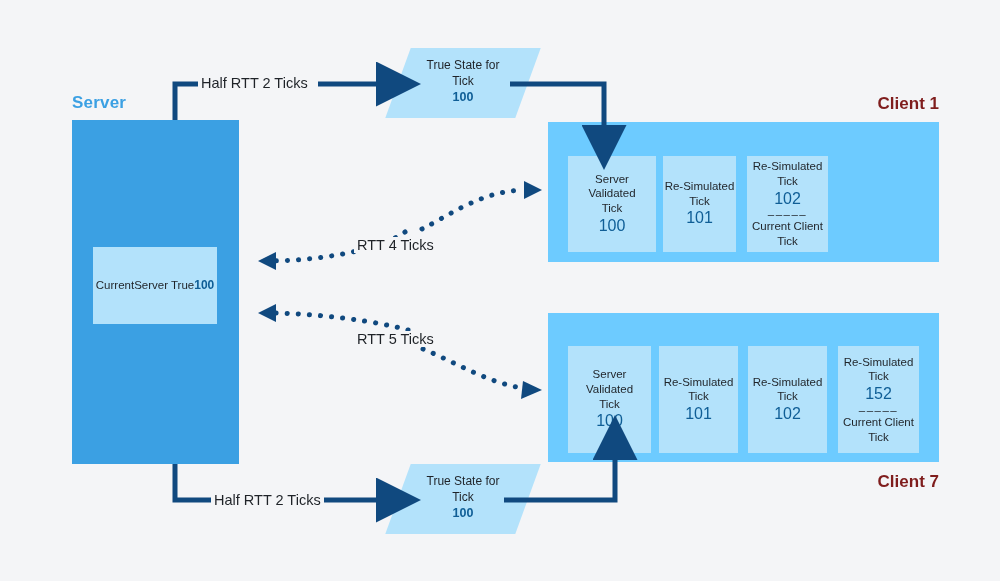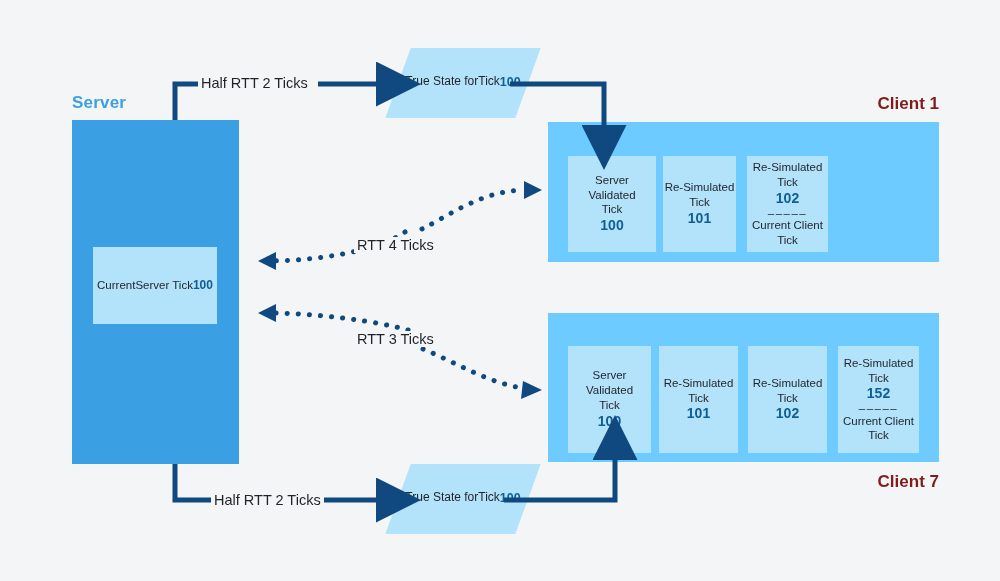--- a/index.html
+++ b/index.html
@@ -70,38 +70,38 @@
     background: #b3e2fb;
     display: flex;
     flex-direction: column;
     align-items: center;
     justify-content: center;
     line-height: 1.28;
     text-align: center;
     margin-top: 12px;
   }
   .tick .t-text { font-size: 11.5px; color: #1f2328; }
-  .tick .t-num  { font-size: 14px; color: #0f5e96; font-weight: bold; }
+  .tick .t-num  { font-size: 16px; color: #0f5e96; font-weight: normal; }
   .tick .t-sep  { font-size: 11.5px; color: #1f2328; letter-spacing: 1.5px; line-height: .9; }
   .server-tick .t-text { font-size: 11.5px; color: #1f2328; }
   .server-tick .t-num  { font-size: 12px; color: #0f5e96; font-weight: bold; }
   
   .para {
     position: absolute;
     width: 130px;
     height: 70px;
     background: #b3e2fb;
     transform: skewX(-20deg);
   }
   .para-text {
     position: absolute;
     width: 130px;
     height: 68px;
     display: flex;
-    flex-direction: row;
+    flex-direction: column;
     align-items: center;
     justify-content: center;
     line-height: 1.3;
     text-align: center;
   }
   .para-text .p-text { font-size: 12px; color: #1f2328; }
   .para-text .p-num  { font-size: 12.5px; color: #0f5e96; font-weight: bold; }
   #para1 { left: 398px; top: 48px; }
   #para1-text { left: 398px; top: 48px; }
   #para2 { left: 398px; top: 464px; }
@@ -130,21 +130,21 @@
 </style>
 </head>
 <body>
 
 <div id="canvas">
 
   <div class="server-label">Server</div>
   <div class="server-box"></div>
   <div class="server-tick">
     <div class="t-text">Current</div>
-    <div class="t-text">Server Tick</div>
+    <div class="t-text">Server True</div>
     <div class="t-num">100</div>
   </div>
 
   <div class="para" id="para1"></div>
   <div class="para-text" id="para1-text">
     <div class="p-text">True State for</div>
     <div class="p-text">Tick</div>
     <div class="p-num">100</div>
   </div>
 
@@ -237,15 +237,15 @@
     <path d="M408,330 C380,322 320,313 266,313" fill="none" stroke="#10497f" stroke-width="5" stroke-linecap="round" stroke-dasharray="0.1 11"></path>
     <path d="M258,313 L276,304 L276,322 Z" fill="#10497f"></path>
 
     <path d="M423,349 C455,362 486,382 522,388" fill="none" stroke="#10497f" stroke-width="5" stroke-linecap="round" stroke-dasharray="0.1 11"></path>
     <path d="M542,390 L523,381 L521,399 Z" fill="#10497f"></path>
   </svg>
 
   <div class="conn-label" id="half-rtt-2">Half RTT 2 Ticks</div>
   <div class="conn-label" id="half-rtt-3">Half RTT 2 Ticks</div>
   <div class="conn-label" id="rtt-4">RTT 4 Ticks</div>
-  <div class="conn-label" id="rtt-6">RTT 3 Ticks</div>
+  <div class="conn-label" id="rtt-6">RTT 5 Ticks</div>
 
 </div>
 
 </body></html>

